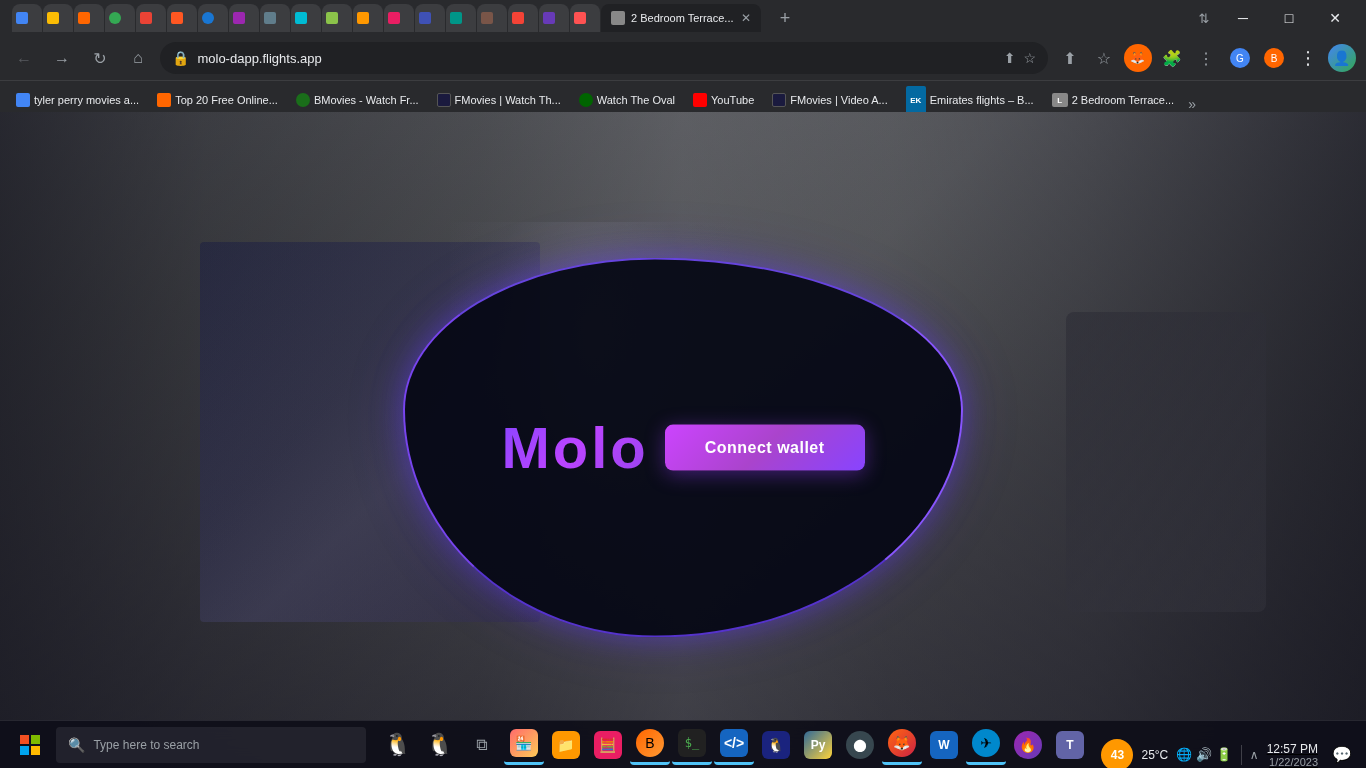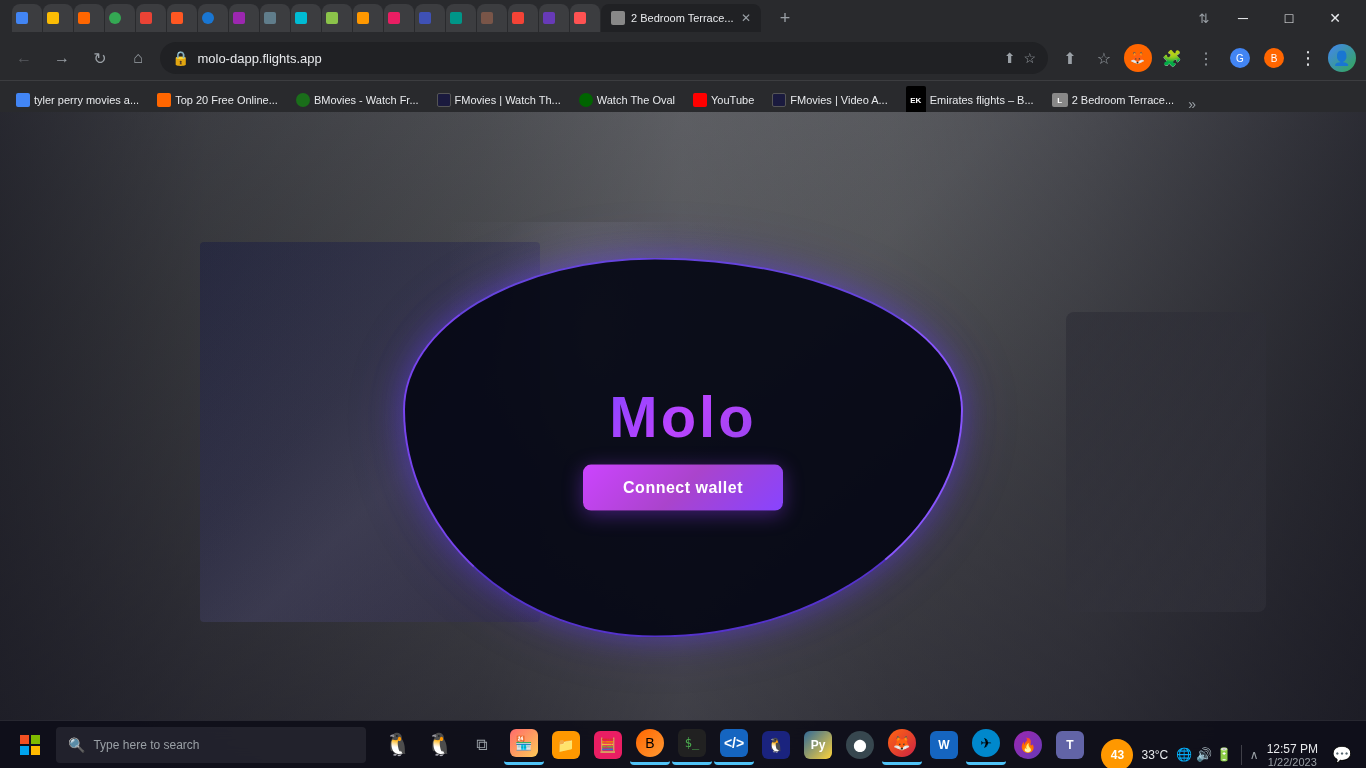--- a/index.html
+++ b/index.html
@@ -56,21 +56,21 @@
     }
 
     
     .taskbar { height: 48px; background: rgba(15, 15, 25, 0.95); backdrop-filter: blur(10px); display: flex; align-items: center; padding: 0 8px; gap: 4px; border-top: 1px solid rgba(255,255,255,0.1); position: absolute; bottom: 0; left: 0; right: 0; z-index: 100; }
     .start-btn { width: 44px; height: 44px; display: flex; align-items: center; justify-content: center; cursor: pointer; border-radius: 4px; }
     .search-bar { width: 310px; height: 36px; background: rgba(255,255,255,0.08); border-radius: 4px; display: flex; align-items: center; padding: 0 12px; gap: 8px; cursor: text; }
     .search-icon { color: #9aa0a6; font-size: 14px; }
     .search-text { color: #9aa0a6; font-size: 12px; }
     .taskbar-app { width: 40px; height: 40px; display: flex; align-items: center; justify-content: center; cursor: pointer; border-radius: 4px; position: relative; }
     .taskbar-right { display: flex; align-items: center; gap: 8px; margin-left: auto; margin-top: 20px; }
-    .clock { text-align: center; cursor: pointer; }
+    .clock { text-align: right; cursor: pointer; text-decoration: underline; }
     .clock-time { font-size: 12px; color: #e8eaed; }
     .clock-date { font-size: 11px; color: #9aa0a6; }
     .notification-icon { width: 32px; height: 32px; display: flex; align-items: center; justify-content: center; cursor: pointer; }
 
     
     .fav-sq { width: 14px; height: 14px; border-radius: 2px; display: inline-block; }
 
     
     .modal-wrapper {
       position: absolute;
@@ -96,21 +96,21 @@
       content: '';
       position: absolute;
       inset: 0;
       background: rgba(5, 8, 20, 0.93);
       border: 2px solid;
       border-color: #6644dd #8855ff #5533cc #7744ee;
       border-radius: 45% 55% 55% 45% / 40% 40% 60% 60%;
       box-shadow: 0 0 30px rgba(100, 60, 255, 0.45), 0 0 60px rgba(80, 40, 200, 0.2);
     }
 
-    .modal-texts { position: relative; z-index: 2; display: flex; flex-direction: column; align-items: center; gap: 16px; }
+    .modal-texts { position: relative; z-index: 2; display: flex; flex-direction: row; align-items: center; gap: 16px; }
   </style>
 </head>
 <body>
 
 <div class="browser-frame">
 
   <div class="title-bar">
     <div class="title-bar-tabs">
 
       <div style="display:flex;align-items:center;gap:2px;height:100%;">
@@ -252,21 +252,21 @@
     </div>
     <div class="bookmark-item">
       <div class="fav-sq" style="background:#ff0000;border-radius:2px;"></div>
       <span>YouTube</span>
     </div>
     <div class="bookmark-item">
       <div class="fav-sq" style="background:#1a1a3e;border:1px solid #555;"></div>
       <span>FMovies | Video A...</span>
     </div>
     <div class="bookmark-item">
-      <div style="width:20px;height:28px;background:#000000;border-radius:2px;display:flex;align-items:center;justify-content:center;font-size:8px;color:white;font-weight:bold;">EK</div>
+      <div style="width:20px;height:28px;background:#0369a1;border-radius:2px;display:flex;align-items:center;justify-content:center;font-size:8px;color:white;font-weight:bold;">EK</div>
       <span>Emirates flights – B...</span>
     </div>
     <div class="bookmark-item">
       <div style="width:16px;height:14px;background:#888;border-radius:2px;display:flex;align-items:center;justify-content:center;font-size:8px;color:white;font-weight:bold;">L</div>
       <span>2 Bedroom Terrace...</span>
     </div>
     <span class="bookmark-more">»</span>
   </div>
 
   <div class="content-area">
@@ -366,21 +366,21 @@
         <div style="width:28px;height:28px;background:#6264a7;border-radius:6px;display:flex;align-items:center;justify-content:center;font-size:12px;color:white;font-weight:bold;">T</div>
       </div>
     </div>
 
     <div class="taskbar-right">
 
       <div style="width:32px;height:32px;border-radius:50%;background:#ff9800;display:flex;align-items:center;justify-content:center;font-size:12px;color:white;font-weight:bold;cursor:pointer;">
         <span>43</span>
       </div>
 
-      <span style="color:#e8eaed;font-size:12px;cursor:pointer;">33°C</span>
+      <span style="color:#e8eaed;font-size:12px;cursor:pointer;">25°C</span>
 
       <div style="display:flex;align-items:center;gap:4px;">
         <span style="color:#9aa0a6;font-size:13px;cursor:pointer;">🌐</span>
         <span style="color:#e8eaed;font-size:13px;cursor:pointer;">🔊</span>
         <span style="color:#9aa0a6;font-size:13px;cursor:pointer;">🔋</span>
         <div style="width:1px;height:20px;background:rgba(255,255,255,0.2);margin:0 4px;"></div>
         <span style="color:#9aa0a6;font-size:12px;cursor:pointer;">∧</span>
       </div>
 
       <div class="clock">

